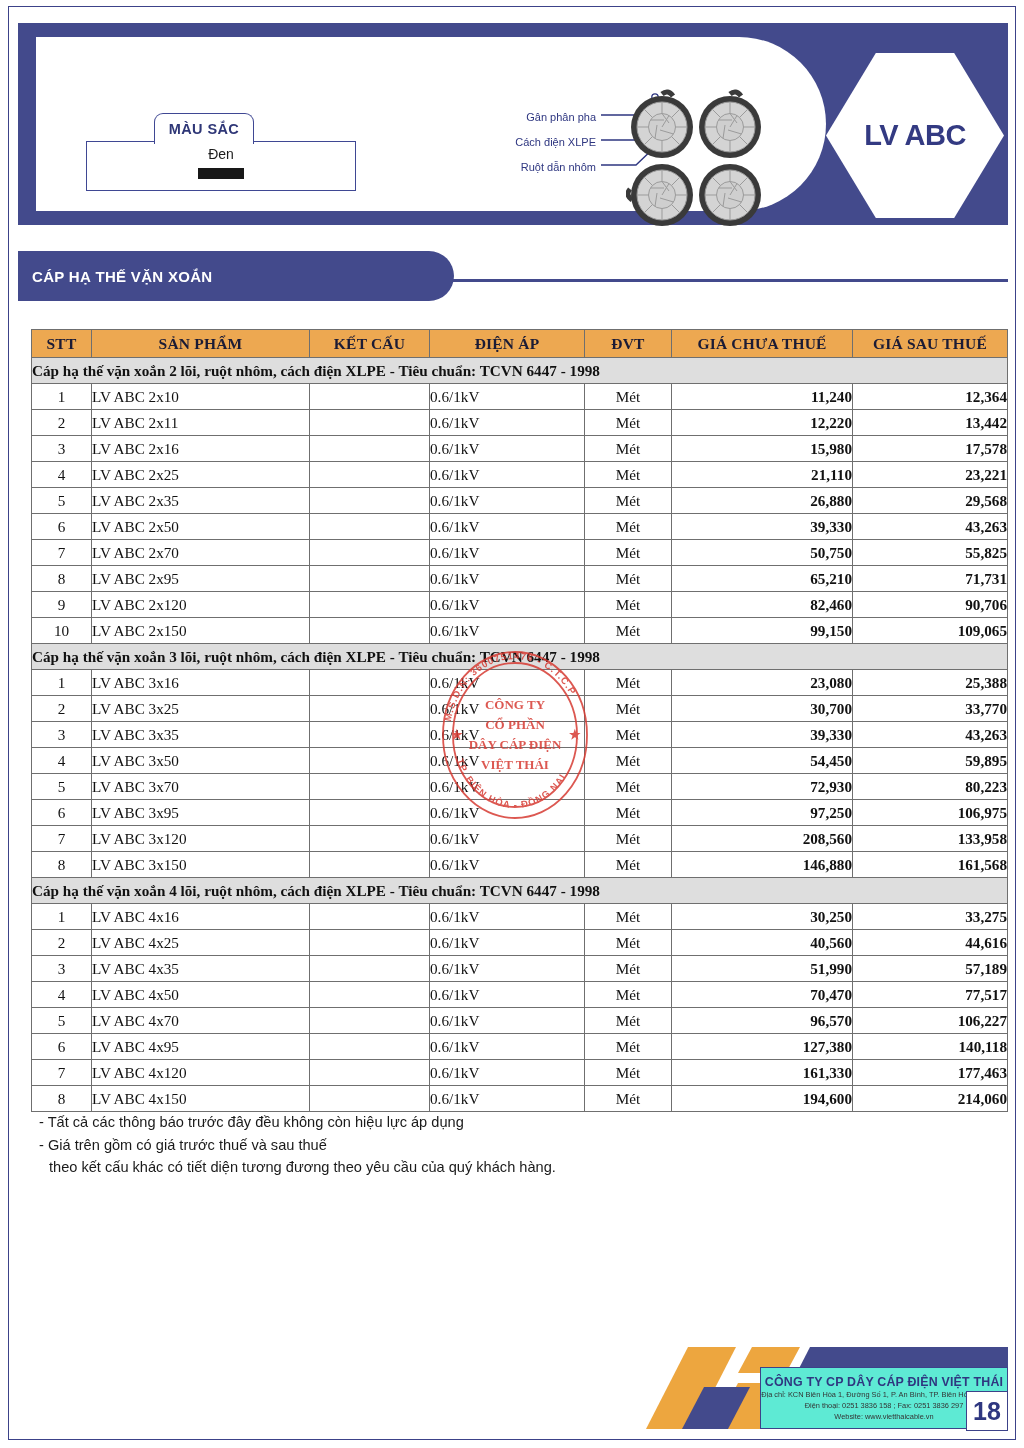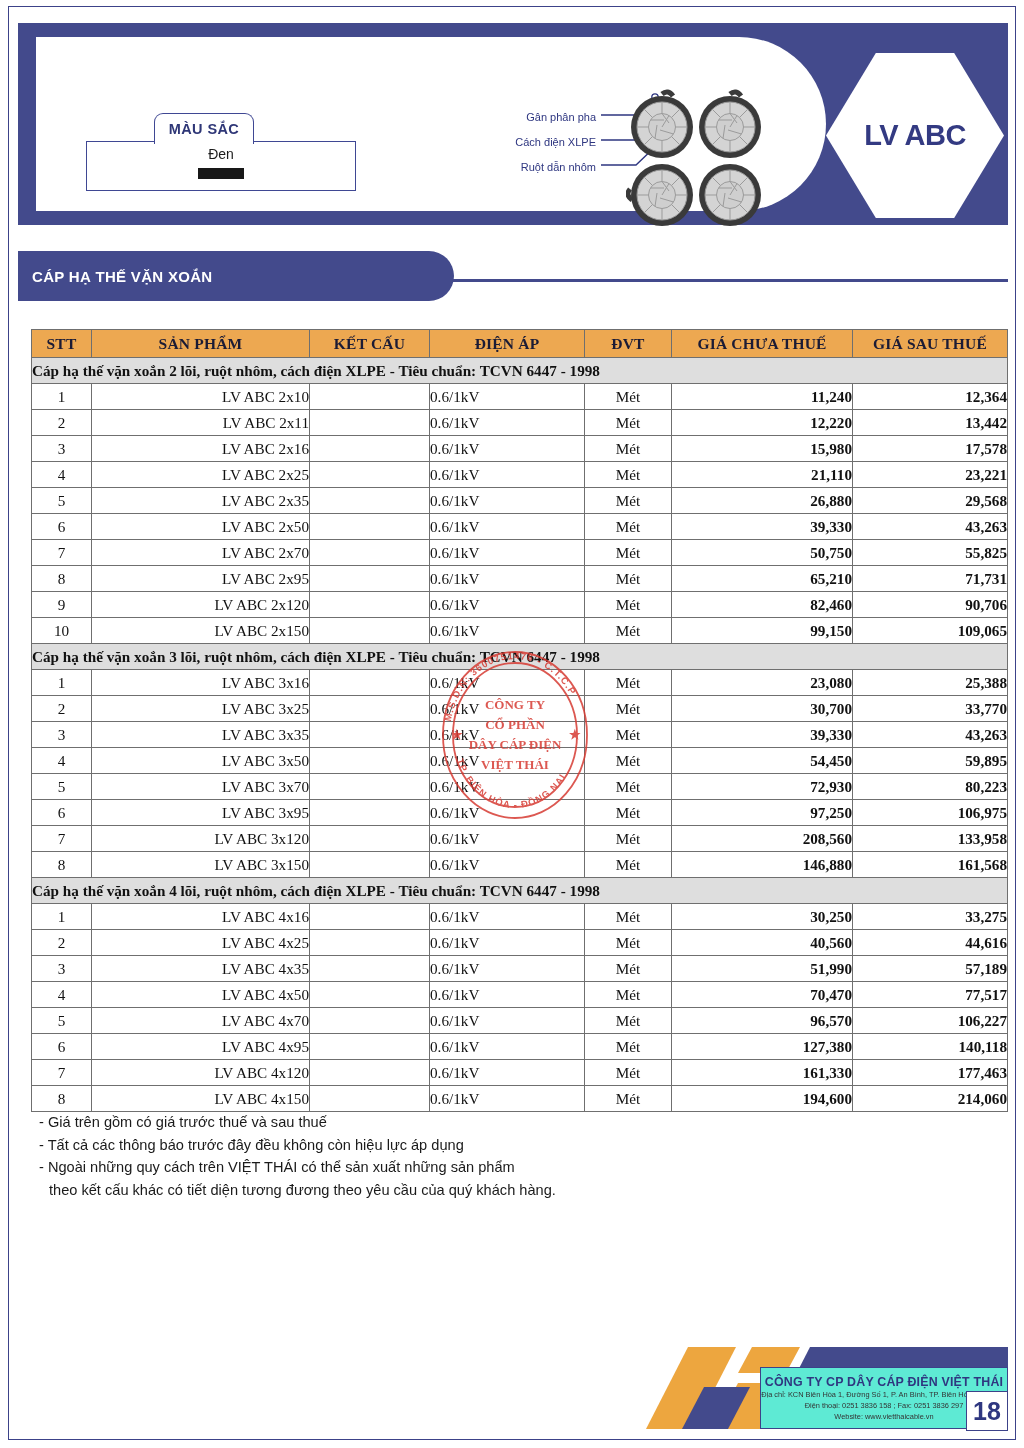--- a/index.html
+++ b/index.html
@@ -213,21 +213,21 @@
   td.grp {
     background: #dedede;
     color: #2b3180;
     font-weight: bold;
     font-size: 15.6px;
     text-align: left;
     padding-left: 6px;
     height: 26px;
   }
   td.c-stt { text-align: center; }
-  td.c-name { text-align: right; padding-left: 7px; margin-top: 28px; }
+  td.c-name { text-align: left; padding-left: 7px; margin-top: 28px; }
   td.c-kc { }
   td.c-dien { text-align: left; }
   td.c-dvt { text-align: center; }
   td.c-p1, td.c-p2 {
     text-align: right;
     padding-right: 8px;
     font-weight: bold;
   }
 
   
@@ -676,23 +676,22 @@
     <text x="136" y="92" font-size="13" fill="#d63b33" font-weight="bold">★</text>
     <g font-family="'Liberation Serif', serif" fill="#d63b33" font-weight="bold" text-anchor="middle">
       <text x="82" y="62" font-size="13">CÔNG TY</text>
       <text x="82" y="82" font-size="13">CỔ PHẦN</text>
       <text x="82" y="102" font-size="13">DÂY CÁP ĐIỆN</text>
       <text x="82" y="122" font-size="13">VIỆT THÁI</text>
     </g>
   </svg>
 
   <div class="notes">
+    <div>- Tất cả các thông báo trước đây đều không còn hiệu lực áp dụng</div>
     <div>- Giá trên gồm có giá trước thuế và sau thuế</div>
-    <div>- Tất cả các thông báo trước đây đều không còn hiệu lực áp dụng</div>
-    <div>- Ngoài những quy cách trên VIỆT THÁI có thể sản xuất những sản phẩm</div>
     <div class="indent">theo kết cấu khác có tiết diện tương đương theo yêu cầu của quý khách hàng.</div>
   </div>
 
   <div class="footer">
     <svg class="foot-arrow" viewBox="0 0 390 98">
       <g fill="#eda63f">
         <path d="M28 96 L70 14 L118 14 L76 96 Z"></path>
         <path d="M96 96 L120 50 L168 50 L144 96 Z"></path>
         <path d="M120 40 L134 14 L182 14 L168 40 Z"></path>
       </g>

